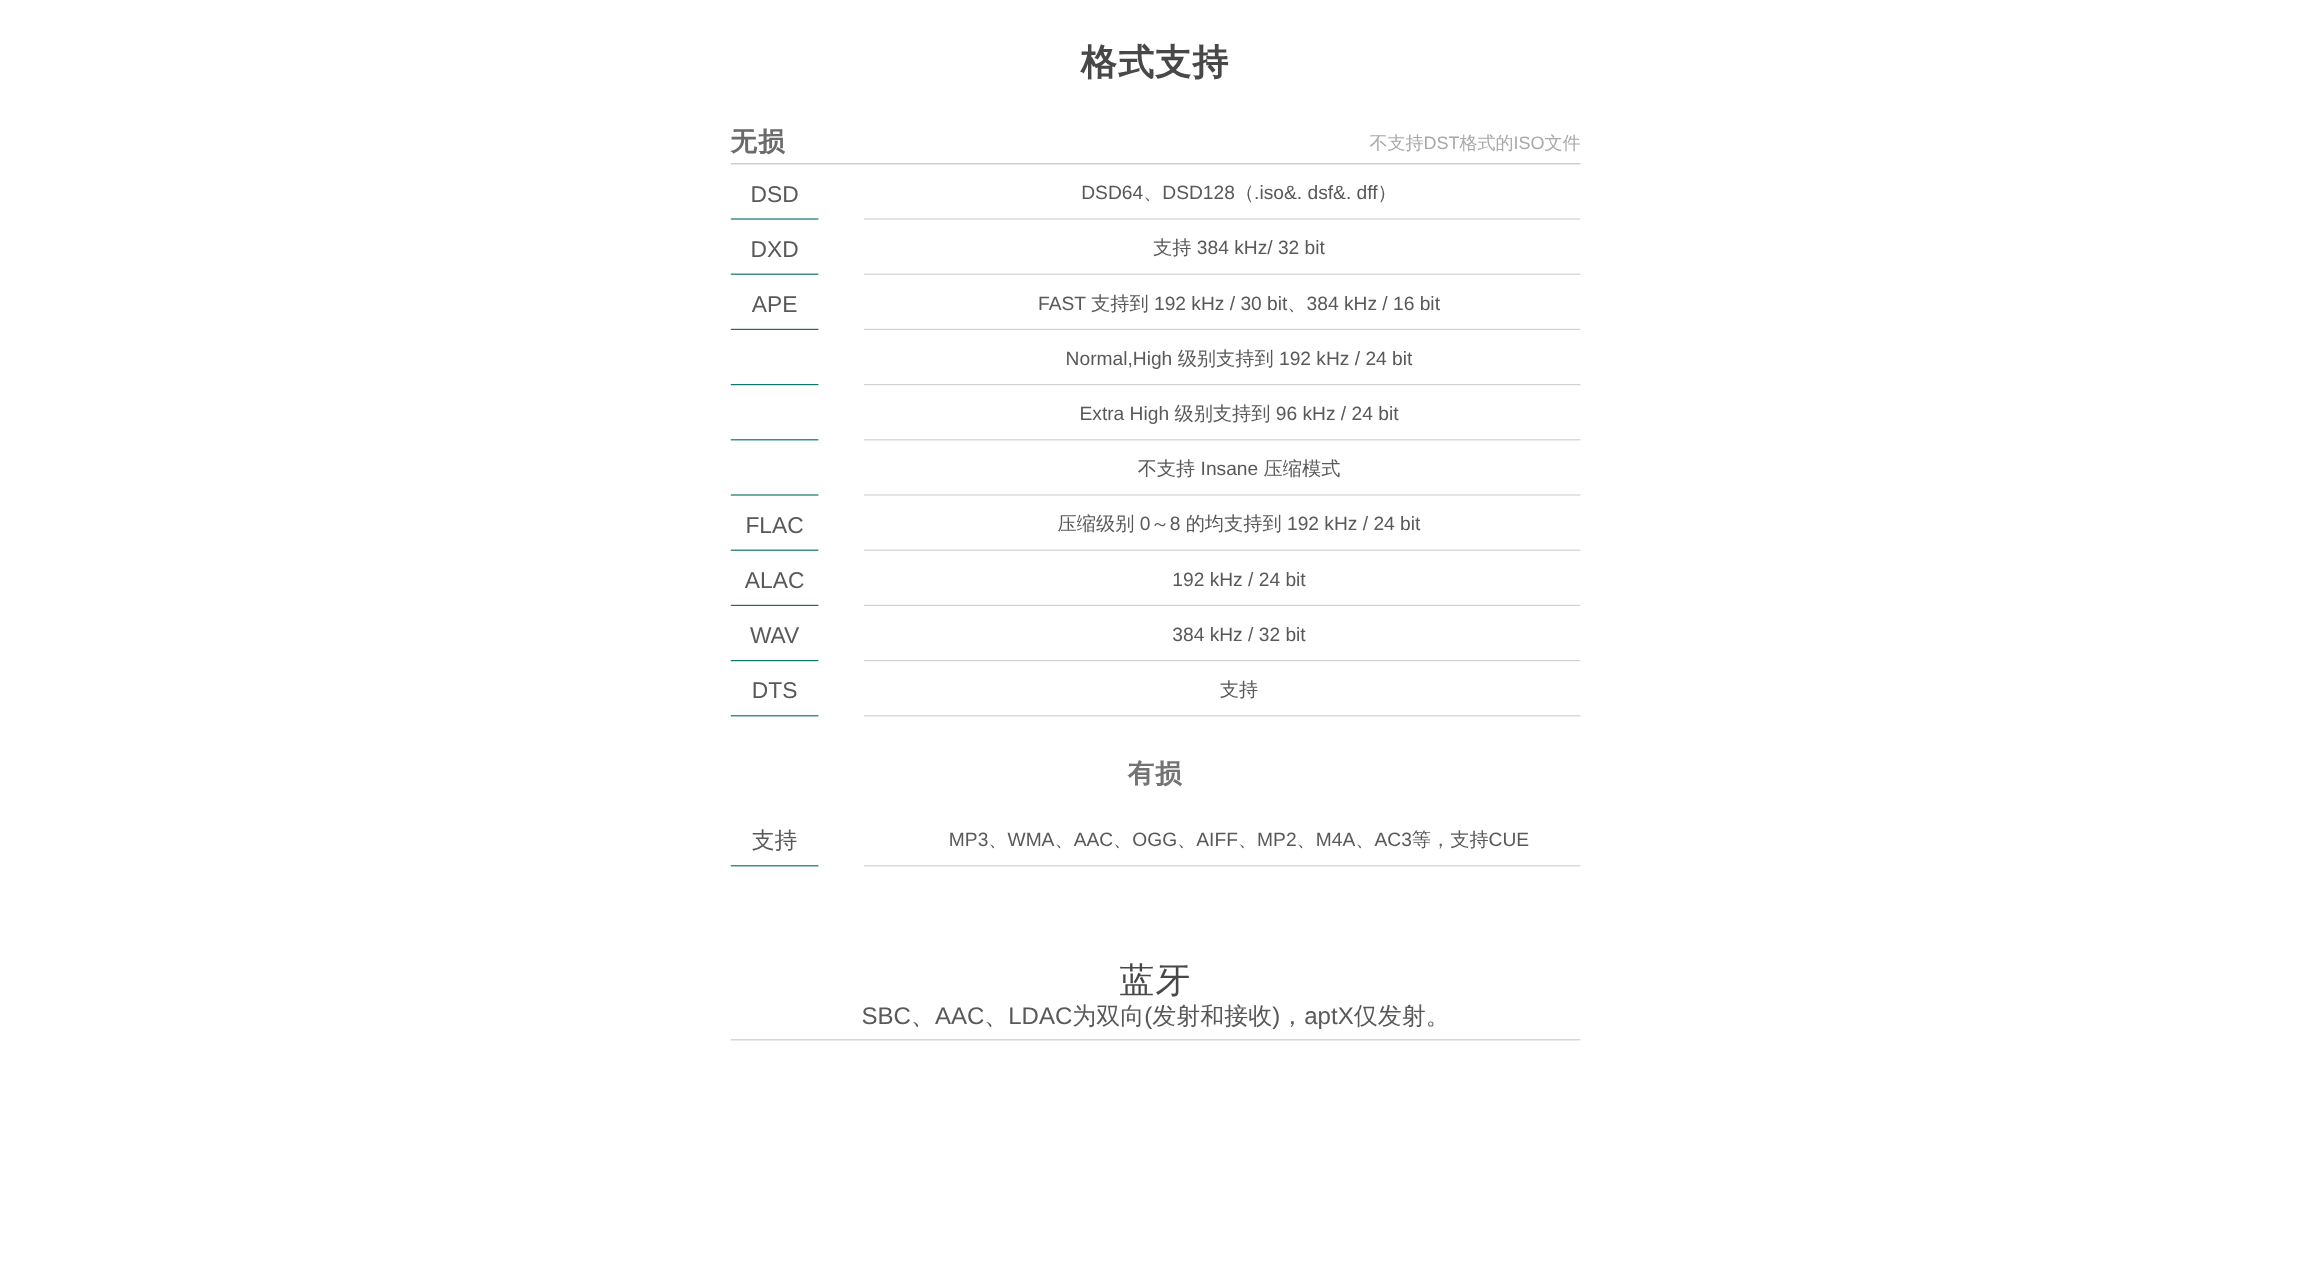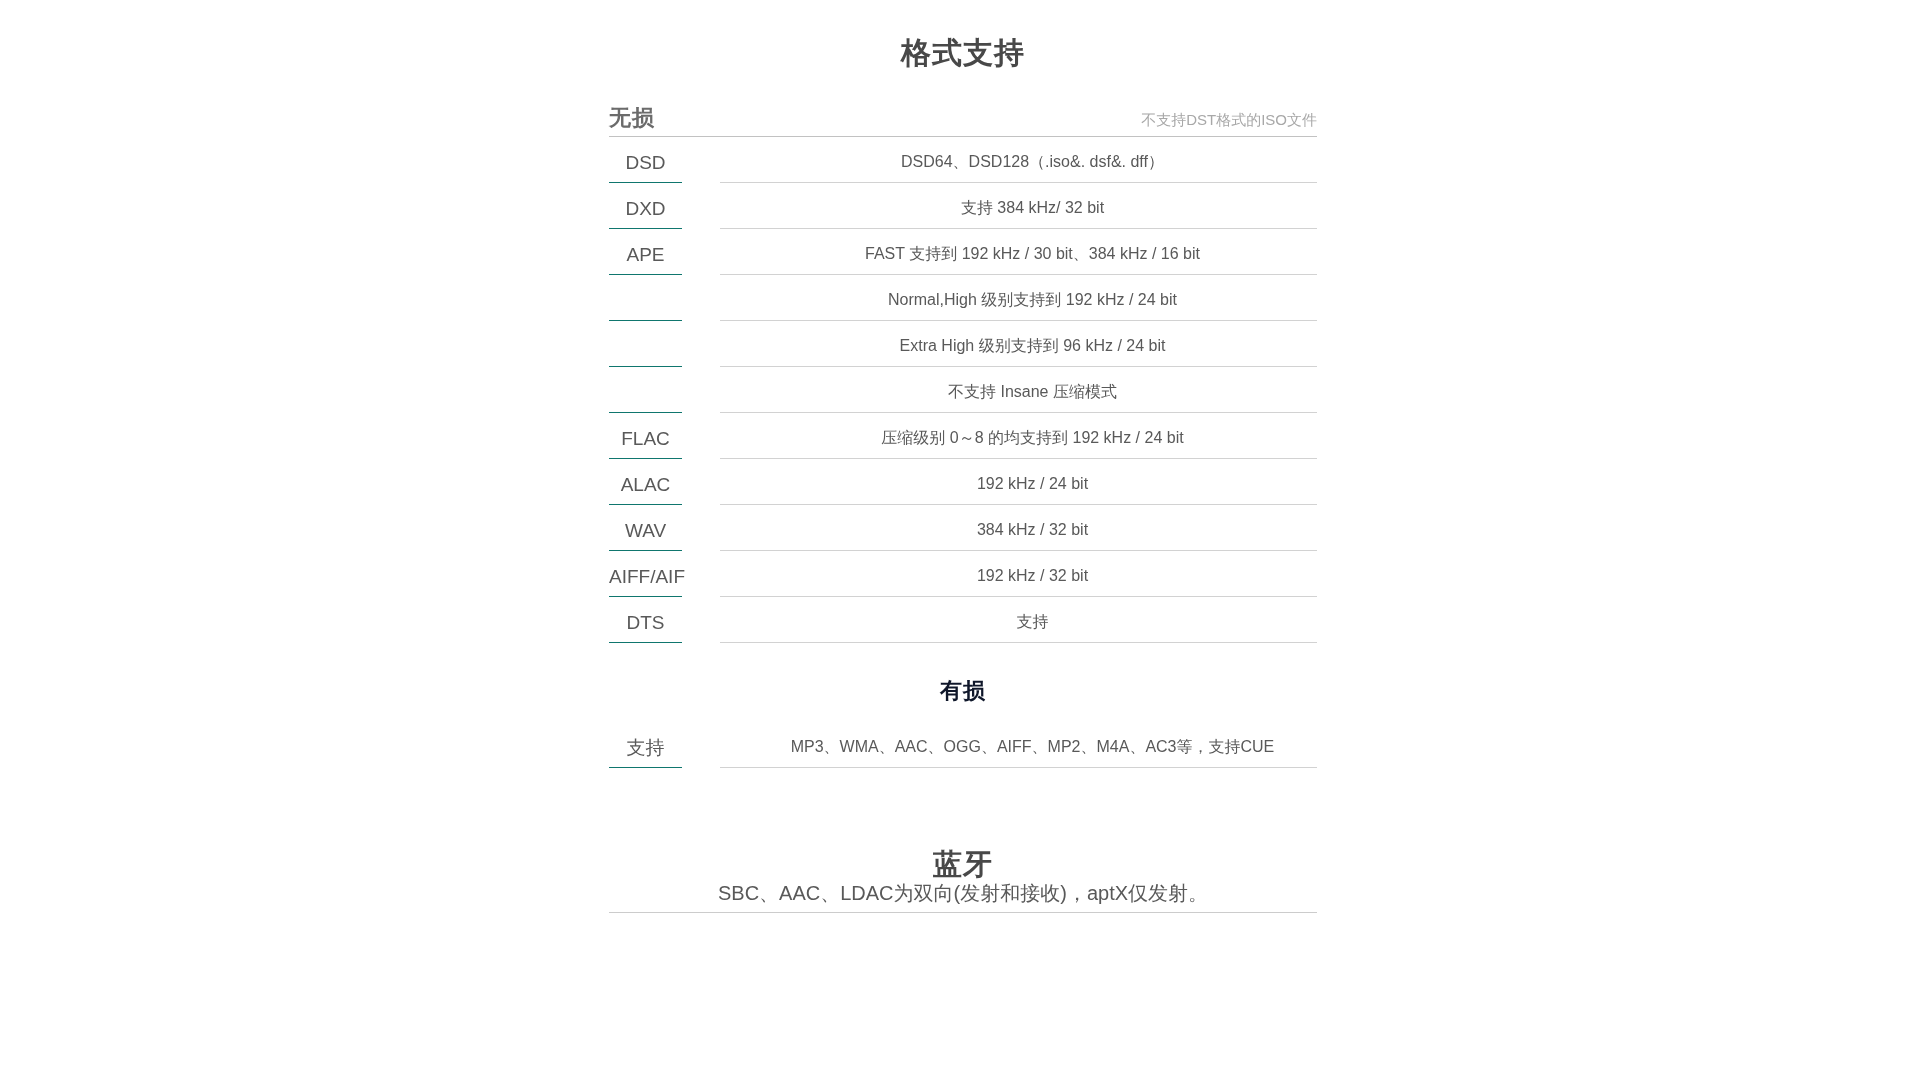--- a/index.html
+++ b/index.html
@@ -81,32 +81,32 @@
     color: #595959;
     white-space: nowrap;
   }
   
   .sub-heading {
     margin: 0;
     margin-top: 33px;
     font-size: 22px;
     line-height: 29px;
     font-weight: 700;
-    color: #0f172a;
+    color: #737373;
     letter-spacing: 1px;
   }
   .lossy-table { margin-top: 0; }
   .lossy-table .spec-row { height: 63px; }
   
   .bt-heading {
     margin: 0;
     margin-top: 80px;
     font-size: 29px;
     line-height: 33px;
-    font-weight: 700;
+    font-weight: 400;
     color: #484848;
     letter-spacing: 1px;
   }
   .bt-text {
     padding-bottom: 7px;
     border-bottom: 1px solid #cccccc;
     font-size: 20px;
     line-height: 24px;
     color: #595959;
     white-space: nowrap;
@@ -156,24 +156,20 @@
         </div>
         <div class="spec-row">
           <div class="spec-label">ALAC</div>
           <div class="spec-value">192 kHz / 24 bit</div>
         </div>
         <div class="spec-row">
           <div class="spec-label">WAV</div>
           <div class="spec-value">384 kHz / 32 bit</div>
         </div>
         <div class="spec-row">
-          <div class="spec-label">AIFF/AIF</div>
-          <div class="spec-value">192 kHz / 32 bit</div>
-        </div>
-        <div class="spec-row">
           <div class="spec-label">DTS</div>
           <div class="spec-value">支持</div>
         </div>
       </div>
 
     <h2 class="sub-heading">有损</h2>
 
     <div class="spec-table lossy-table">
         <div class="spec-row">
           <div class="spec-label">支持</div>

